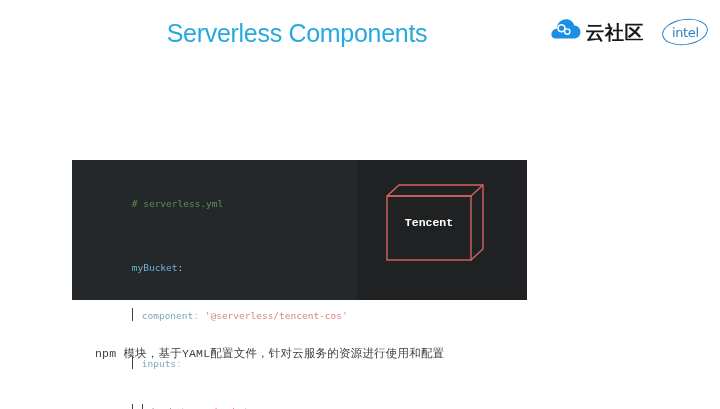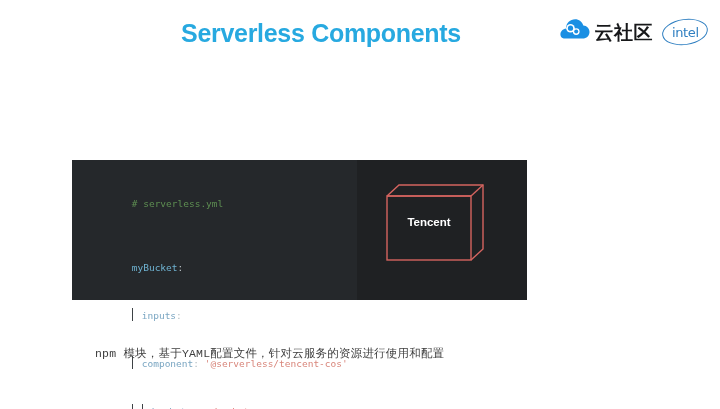--- a/index.html
+++ b/index.html
@@ -20,35 +20,34 @@
   }
 
   
   .slide-title {
     position: absolute;
     left: 0;
     top: 19px;
     width: 594px;
     text-align: center;
     font-size: 25px;
-    font-weight: bold;
+    font-weight: normal;
     letter-spacing: -0.3px;
     color: #27a9e0;
     font-family: "Liberation Sans", sans-serif;
     white-space: nowrap;
-    margin-left: 24px;
   }
 
   .brand-bar {
     position: absolute;
     right: 12px;
     top: 19px;
     display: flex;
     align-items: center;
-    gap: 9px;
+    gap: 18px;
   }
 
   .cloud-logo {
     display: flex;
     align-items: center;
     gap: 5px;
   }
 
   .cloud-icon { display: block; }
 
@@ -139,21 +138,21 @@
   .cube-label {
     position: absolute;
     left: 0;
     top: 30px;
     width: 84px;
     text-align: center;
     color: #ffffff;
     font-size: 11.5px;
     font-weight: bold;
     line-height: 15px;
-    font-family: Liberation Sans, sans-serif;
+    font-family: Liberation Mono, monospace;
   }
 
   
   .caption {
     position: absolute;
     left: 95px;
     top: 346px;
     font-size: 11.5px;
     color: #3e3e3e;
     font-family: Liberation Mono, monospace;
@@ -196,25 +195,25 @@
         <span class="tok-comment"># serverless.yml</span>
       </div>
 
       <div class="code-line blank"></div>
 
       <div class="code-line">
         <span class="tok-key">myBucket</span><span class="tok-punc">:</span>
       </div>
 
       <div class="code-line">
+        <span class="indent-guide"></span><span class="tok-key2">component</span><span class="tok-punc">:</span><span class="tok-punc"> </span><span class="tok-str">'@serverless/tencent-cos'</span>
+      </div>
+
+      <div class="code-line">
         <span class="indent-guide"></span><span class="tok-key2">inputs</span><span class="tok-punc">:</span>
-      </div>
-
-      <div class="code-line">
-        <span class="indent-guide"></span><span class="tok-key2">component</span><span class="tok-punc">:</span><span class="tok-punc"> </span><span class="tok-str">'@serverless/tencent-cos'</span>
       </div>
 
       <div class="code-line">
         <span class="indent-guide"></span><span class="indent-guide"></span><span class="tok-key2">bucket</span><span class="tok-punc">:</span><span class="tok-punc"> </span><span class="tok-str">my-bucket</span>
       </div>
 
     </div>
 
     <div class="diagram-area">
       <div class="cube">

